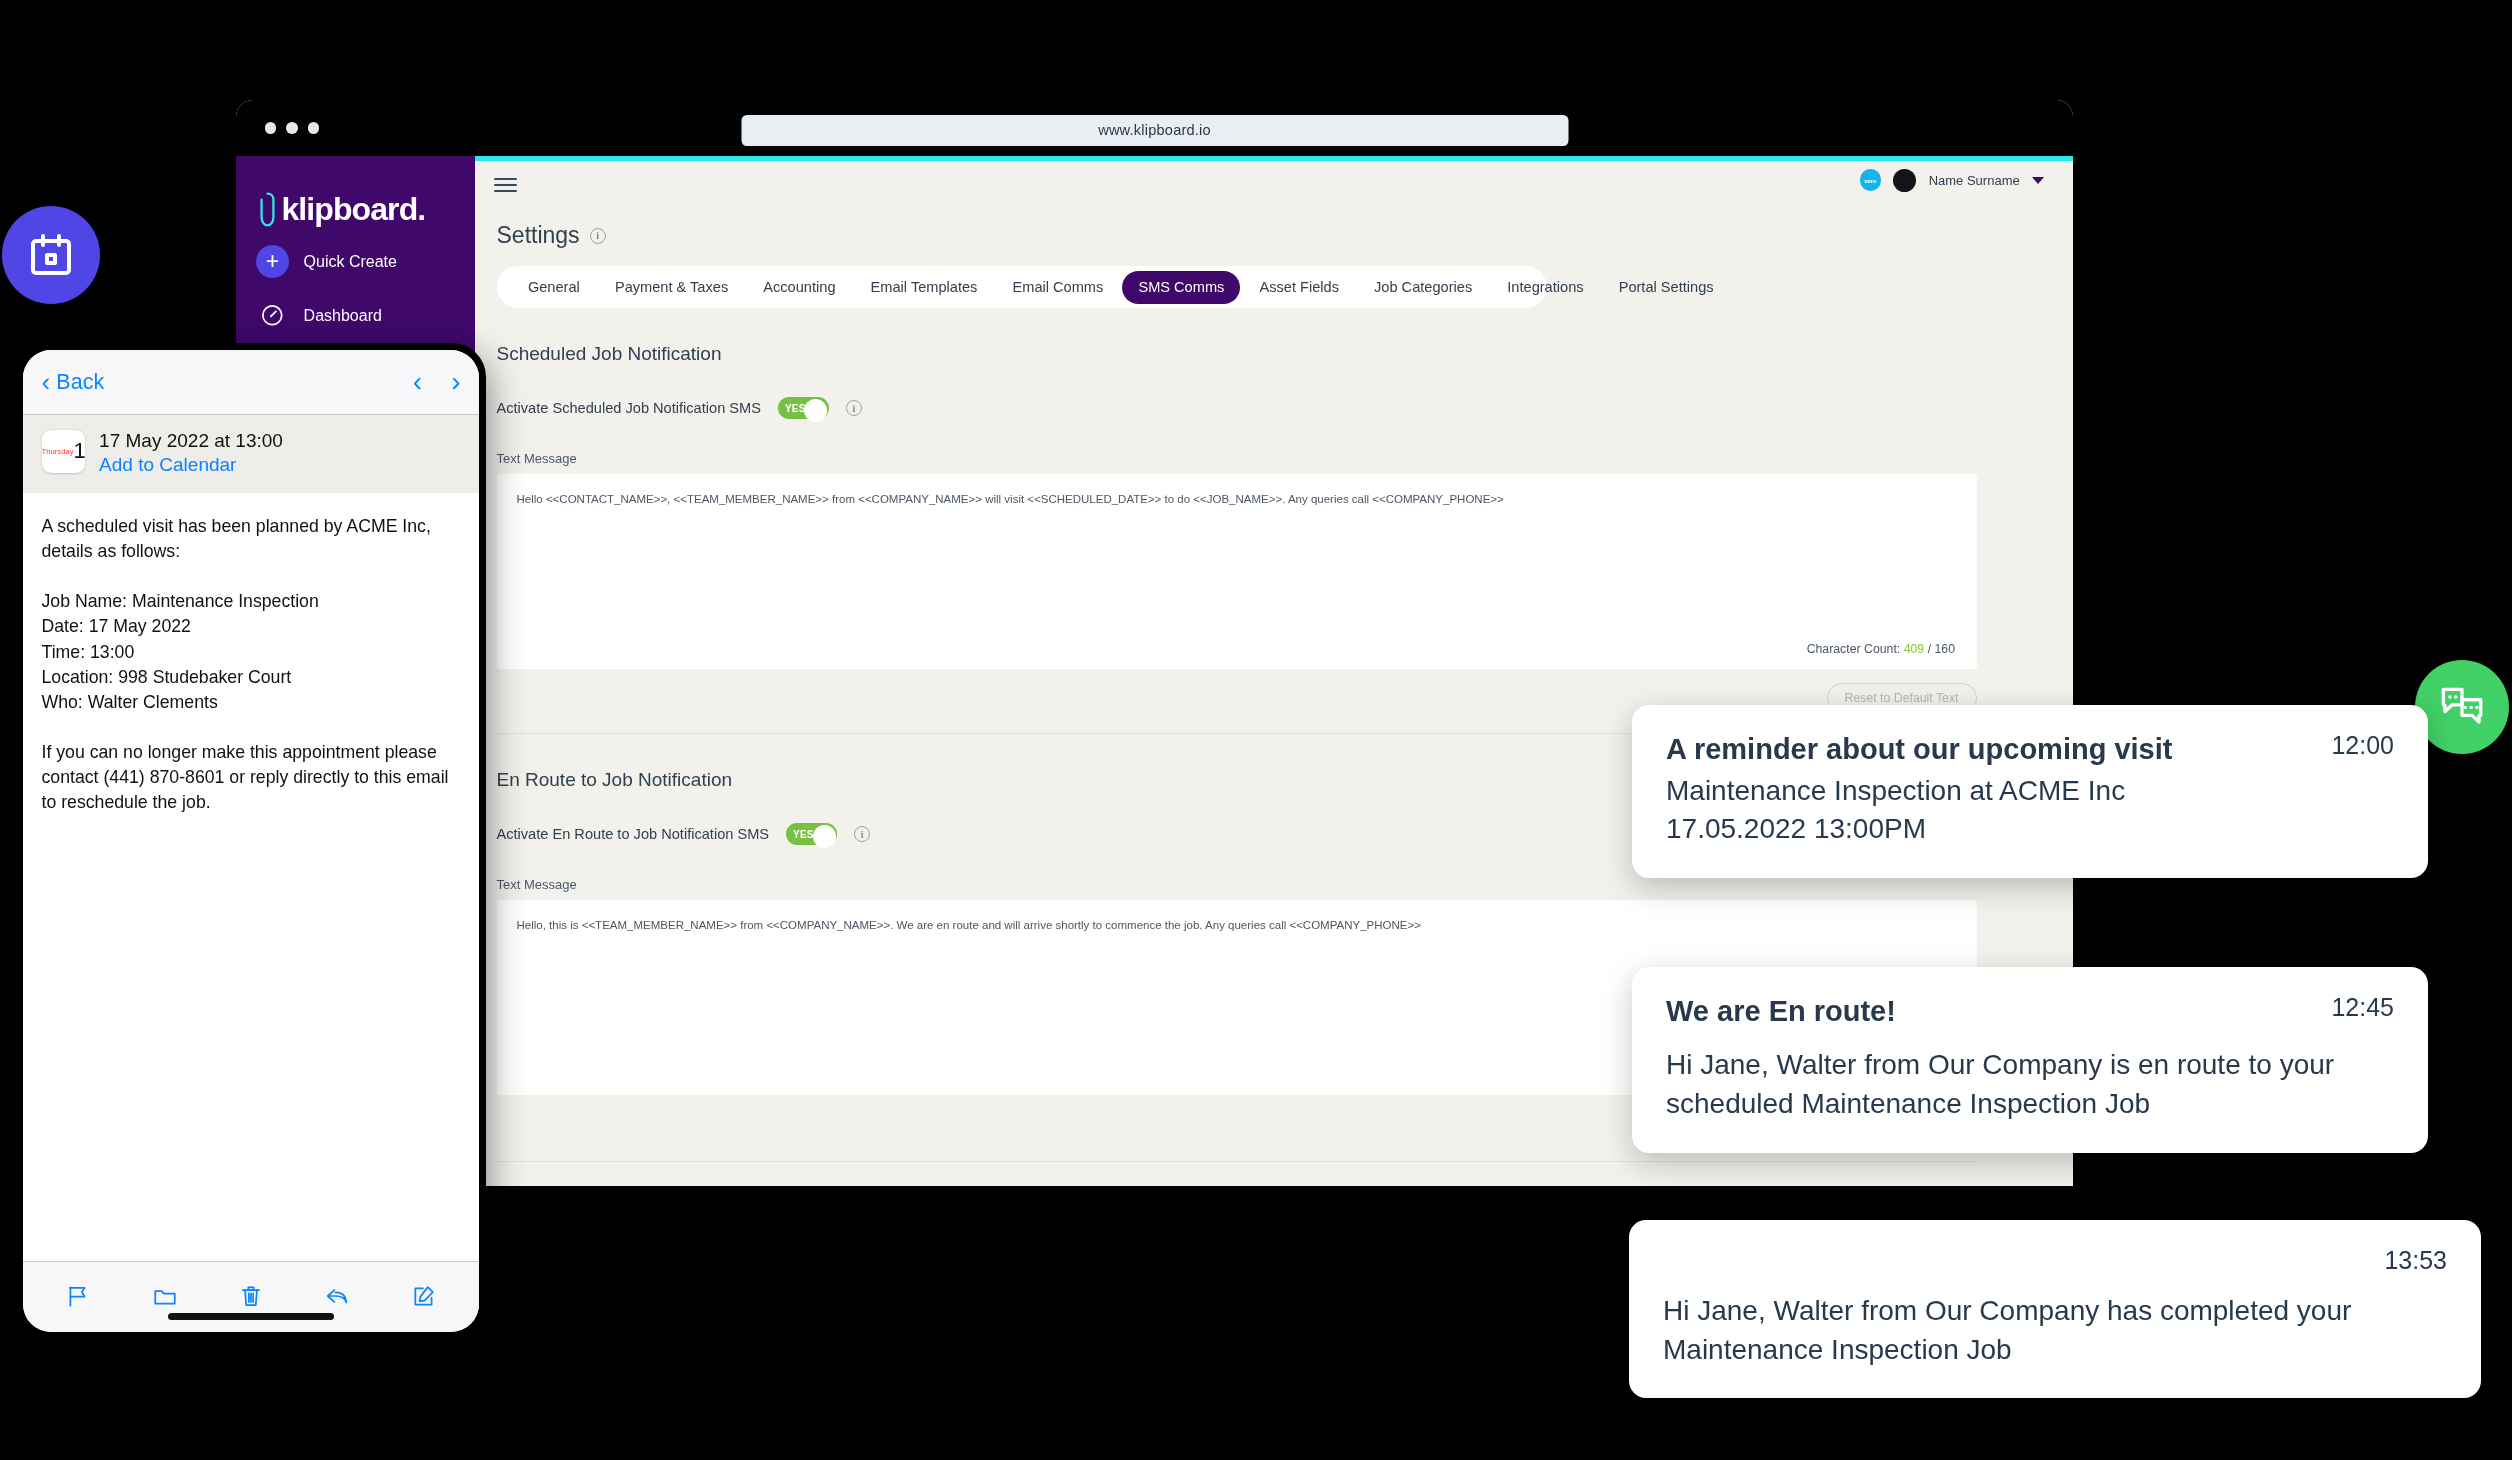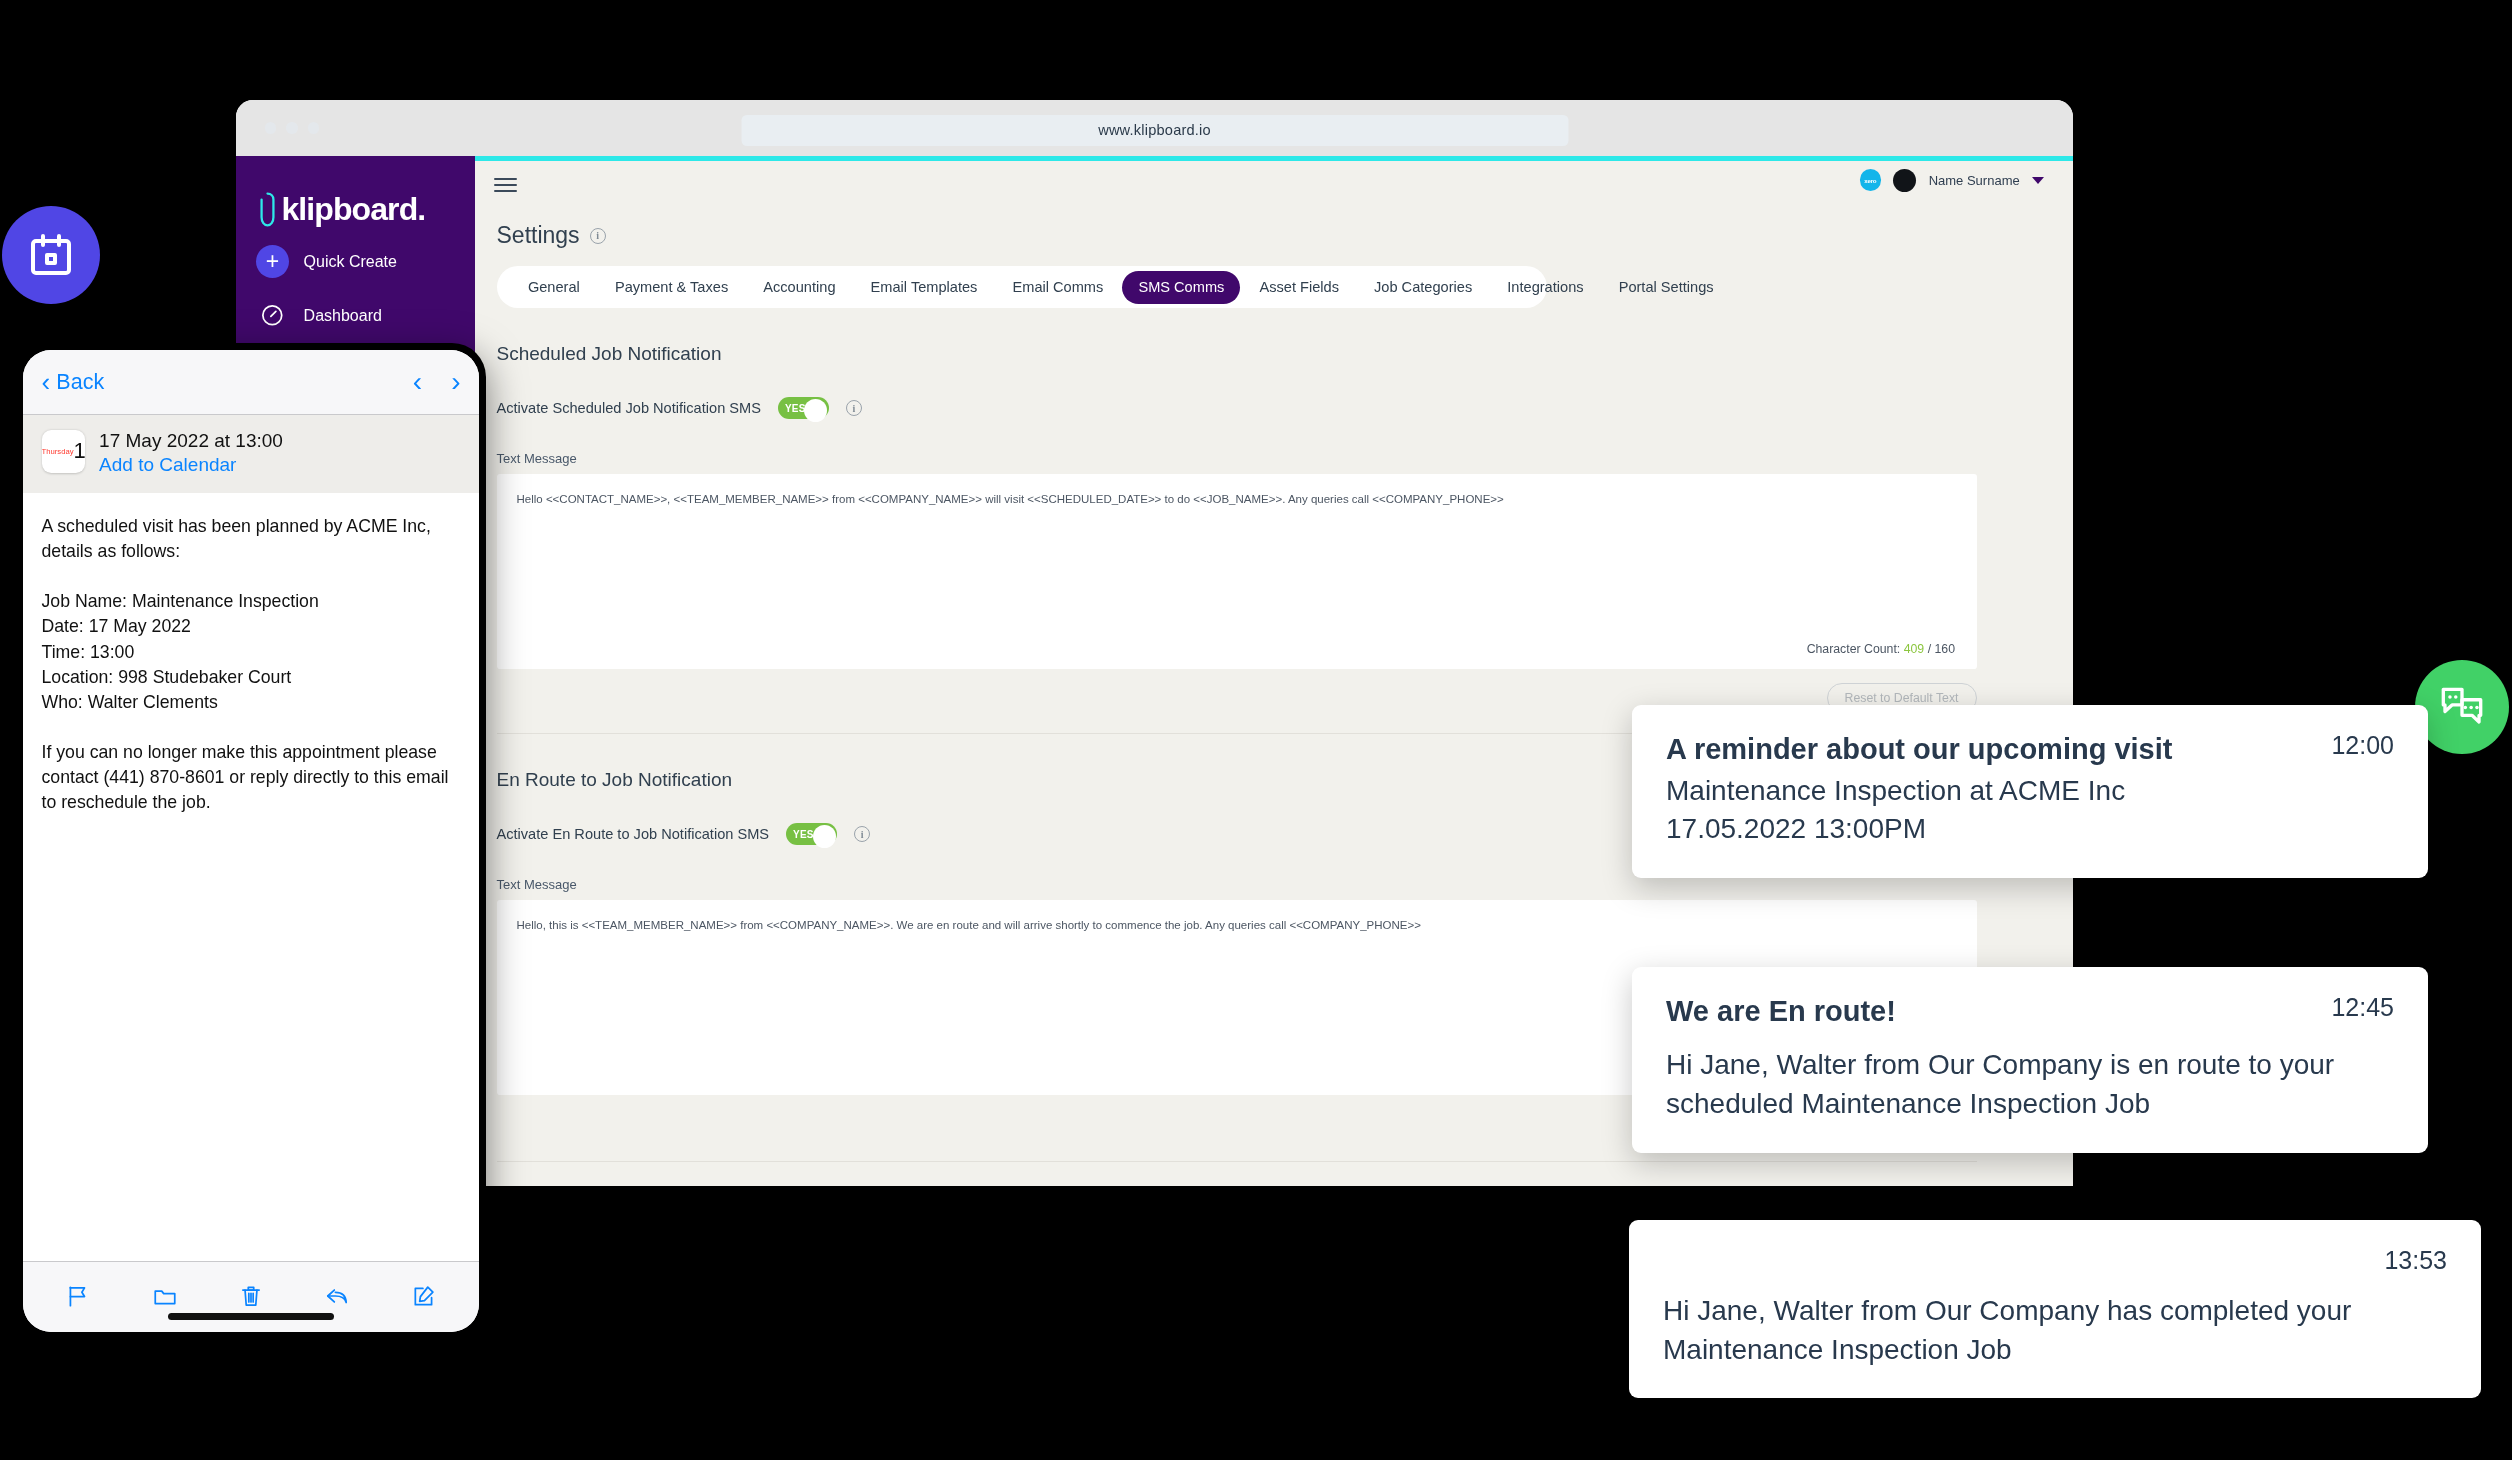--- a/index.html
+++ b/index.html
@@ -20,21 +20,21 @@
   #chat-badge { left: 2415px; top: 660px; width: 94px; height: 94px; background: #41D167; }
 
   
   .browser {
     position: absolute; left: 236px; top: 100px; width: 1837px; height: 1086px;
     background: #ffffff; border-radius: 17px 17px 0 0;
     overflow: hidden;
     box-shadow: 0 7.7px 35px rgba(0,0,0,.28);
   }
   .browser-chrome {
-    height: 56px; background: #e5e5e5; position: relative;
+    height: 56px; background: #000000; position: relative;
     display: flex; align-items: center;
   }
   .dots { display: flex; gap: 10px; margin-left: 28.5px; }
   .dot { width: 11.5px; height: 11.5px; border-radius: 50%; background: #e4e8ec; }
   .urlbar {
     position: absolute; left: 50%; transform: translateX(-50%);
     top: 14.6px; width: 827px; height: 31px; border-radius: 5.4px;
     background: #e9eef2; display: flex; align-items: center; justify-content: center;
   }
   .urlbar span { font-size: 14.6px; color: #2b3a4a; letter-spacing: 0.2px; }
@@ -182,21 +182,21 @@
     display: flex; align-items: center; justify-content: space-around; padding: 0 12.3px;
   }
   .mail-toolbar .tb-ico { cursor: pointer; }
   .home-indicator {
     position: absolute; bottom: 12.3px; left: 50%; transform: translateX(-50%);
     width: 166px; height: 7px; border-radius: 3.8px; background: #111;
   }
 
   
   .sms-card {
-    position: absolute; background: #ffffff; border-radius: 9px;
+    position: absolute; background: #ffffff; border-radius: 17px;
     box-shadow: 0 9.2px 31px rgba(0,0,0,.22);
     padding: 26px 34px 29px 34px;
   }
   .sms-head { display: flex; align-items: flex-start; }
   .sms-title { font-size: 29px; font-weight: 700; color: #28394D; line-height: 1.25; }
   .sms-time { margin-left: auto; font-size: 25px; color: #28394D; padding-left: 26px; white-space: nowrap; }
   .sms-body { font-size: 28px; color: #28394D; line-height: 1.38; margin-top: 1.5px; }
   #sms-card-1 { left: 1632px; top: 705px; width: 796px; }
   #sms-card-2 { left: 1632px; top: 967px; width: 796px; }
   #sms-card-3 { left: 1629px; top: 1220px; width: 852px; }

